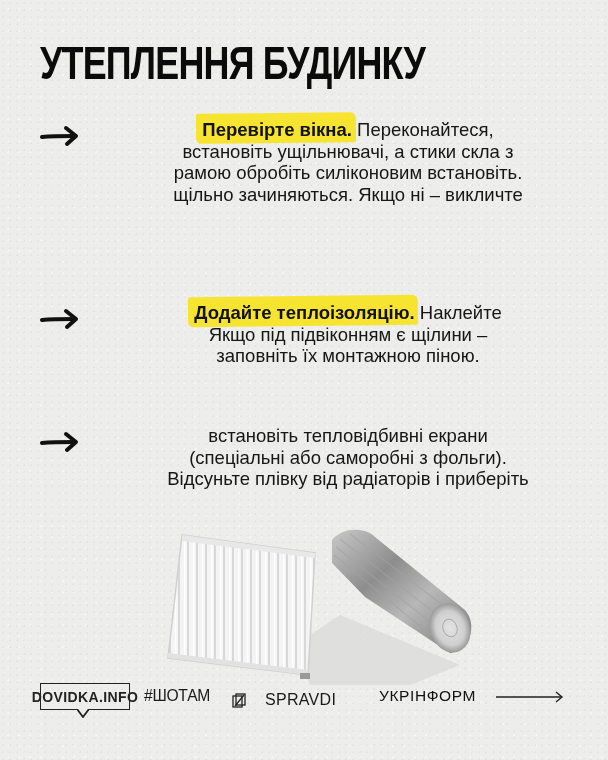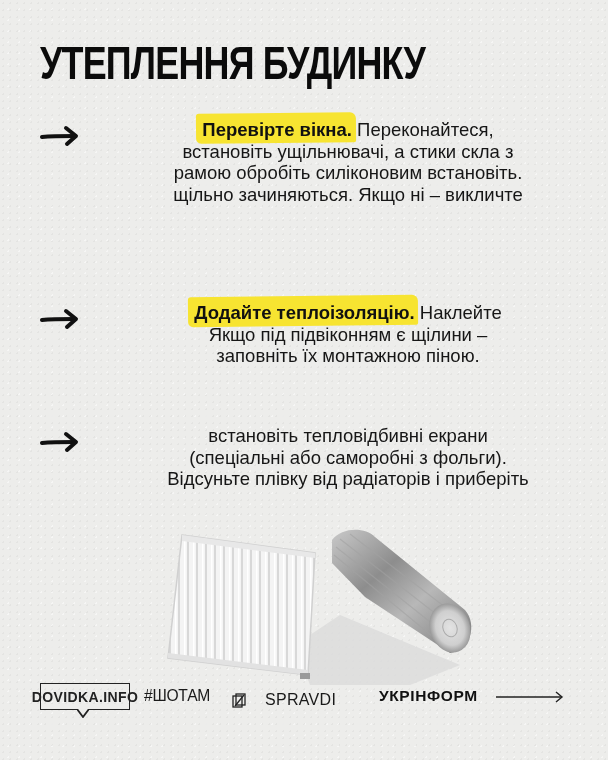--- a/index.html
+++ b/index.html
@@ -108,21 +108,21 @@
     position: absolute;
     left: 192px; top: 8px;
     display: flex; align-items: center; gap: 18px;
     font-size: 16px;
     color: #1a1a1a;
     letter-spacing: 0.3px;
   }
   .logo-ukrinform {
     position: absolute;
     left: 339px; top: 4px;
-    font-weight: 700;
+    font-weight: 400;
     font-size: 15.5px;
     letter-spacing: 0.6px;
     color: #111;
   }
   .next-arrow {
     position: absolute;
     left: 456px; top: 7px;
     width: 70px; height: 14px;
   }
 </style>

